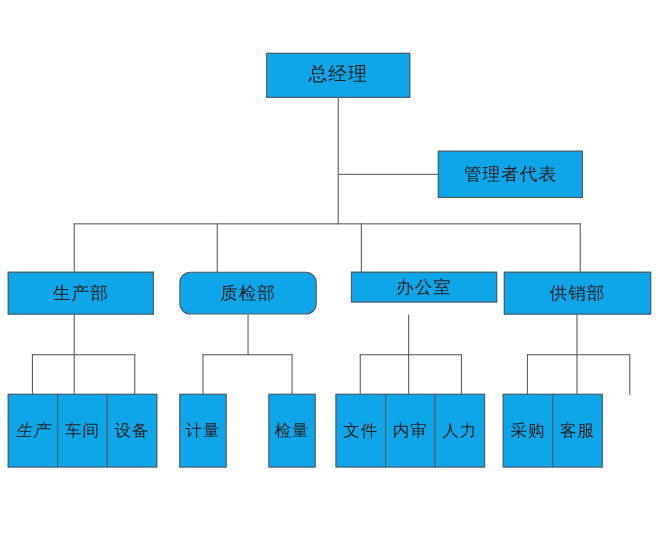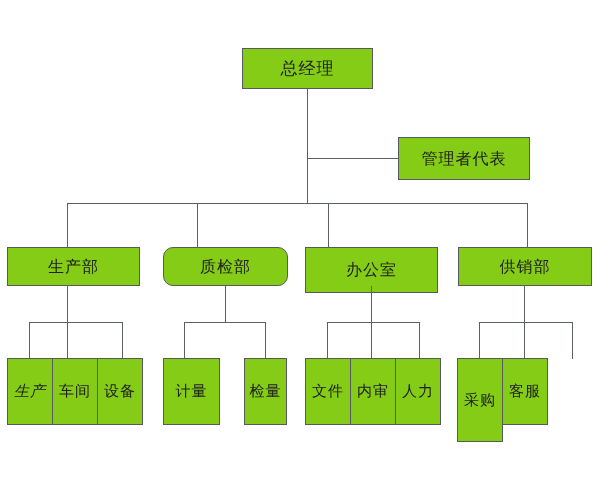--- a/index.html
+++ b/index.html
@@ -13,21 +13,21 @@
     width: 600px;
     height: 491px;
     background: #ffffff;
     font-family: "DejaVu Sans", "Liberation Sans", sans-serif;
     overflow: hidden;
   }
   .node-box {
     position: absolute;
     box-sizing: border-box;
     border: 1px solid #555a60;
-    background: #84cc16;
+    background: #0ea5e9;
     display: flex;
     align-items: center;
     justify-content: center;
     color: #202020;
     letter-spacing: 0.06em;
     line-height: 1;
     white-space: nowrap;
   }
   .lvl1 { font-size: 17px; }
   .lvl2 { font-size: 16px; }
@@ -66,21 +66,21 @@
   <div class="conn conn-v" style="left:527px; top:203px; height:45px;"></div>
 
   <div class="node-box lvl3" style="left:7px; top:247px; width:133px; height:39px;">
     <span>生产部</span>
   </div>
 
   <div class="node-box lvl3" style="left:163px; top:247px; width:125px; height:39px;border-radius:10px;">
     <span>质检部</span>
   </div>
 
-  <div class="node-box lvl3" style="left:305px; top:247px; width:133px; height:46px;">
+  <div class="node-box lvl3" style="left:319px; top:247px; width:133px; height:28px;">
     <span>办公室</span>
   </div>
 
   <div class="node-box lvl3" style="left:458px; top:247px; width:134px; height:39px;">
     <span>供销部</span>
   </div>
 
   <div class="conn conn-v" style="left:67px; top:286px; height:37px;"></div>
   <div class="conn conn-h" style="left:29px; top:322px; width:94px;"></div>
   <div class="conn conn-v" style="left:29px;  top:322px; height:37px;"></div>
@@ -95,21 +95,21 @@
   </div>
   <div class="node-box lvl4" style="left:97px; top:358px; width:46px; height:67px;">
     <span>设备</span>
   </div>
 
   <div class="conn conn-v" style="left:225px; top:286px; height:37px;"></div>
   <div class="conn conn-h" style="left:184px; top:322px; width:82px;"></div>
   <div class="conn conn-v" style="left:184px; top:322px; height:37px;"></div>
   <div class="conn conn-v" style="left:265px; top:322px; height:37px;"></div>
 
-  <div class="node-box lvl4" style="left:163px; top:358px; width:57px; height:67px;">
+  <div class="node-box lvl4" style="left:163px; top:358px; width:43px; height:67px;">
     <span>计量</span>
   </div>
   <div class="node-box lvl4" style="left:244px; top:358px; width:43px; height:67px;">
     <span>检量</span>
   </div>
 
   <div class="conn conn-v" style="left:371px; top:286px; height:37px;"></div>
   <div class="conn conn-h" style="left:327px; top:322px; width:93px;"></div>
   <div class="conn conn-v" style="left:327px; top:322px; height:37px;"></div>
   <div class="conn conn-v" style="left:371px; top:322px; height:37px;"></div>
@@ -124,20 +124,20 @@
   <div class="node-box lvl4" style="left:395px; top:358px; width:46px; height:67px;">
     <span>人力</span>
   </div>
 
   <div class="conn conn-v" style="left:524px; top:286px; height:37px;"></div>
   <div class="conn conn-h" style="left:479px; top:322px; width:94px;"></div>
   <div class="conn conn-v" style="left:479px; top:322px; height:37px;"></div>
   <div class="conn conn-v" style="left:524px; top:322px; height:37px;"></div>
   <div class="conn conn-v" style="left:572px; top:322px; height:37px;"></div>
 
-  <div class="node-box lvl4" style="left:457px; top:358px; width:46px; height:84px;text-align:right;">
+  <div class="node-box lvl4" style="left:457px; top:358px; width:46px; height:67px;text-align:right;">
     <span>采购</span>
   </div>
   <div class="node-box lvl4" style="left:502px; top:358px; width:46px; height:67px;">
     <span>客服</span>
   </div>
 
 </div>
 
 </body></html>

